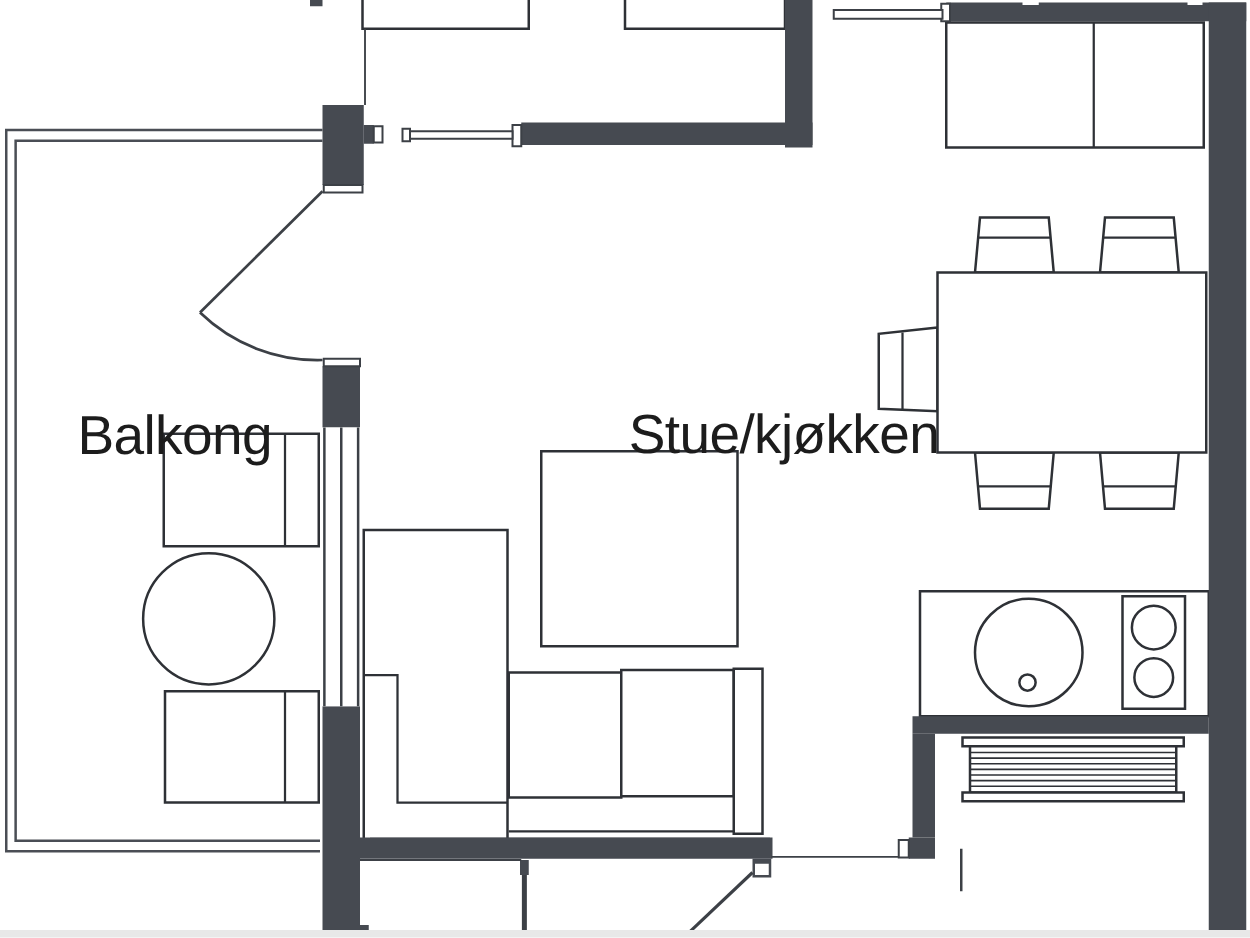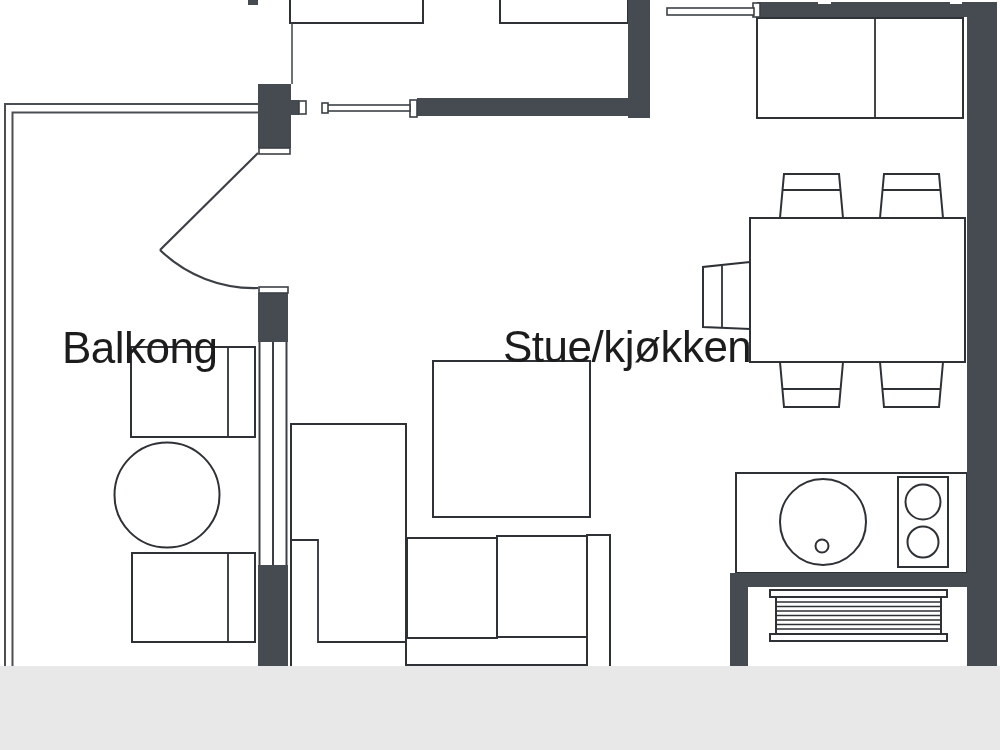--- a/index.html
+++ b/index.html
@@ -1,19 +1,19 @@
 <!DOCTYPE html>
 <html style="--bg: #ffffff; --wall: #464a51; --outline: #2e3136; --thin: #3c4046; --text: #1c1c1c;"><head>
 <meta charset="utf-8">
 <style>
   :root{
     --bg:#ffffff; --wall:#464a51; --outline:#2e3136; --thin:#3c4046; --text:#1c1c1c;
   }
   html,body{margin:0;padding:0;background:#e8e8e8;}
-  .stage{width:1000px;height:666px;background:var(--bg);position:relative;overflow:hidden;
+  .stage{width:1000px;height:744px;background:var(--bg);position:relative;overflow:hidden;
          font-family:"Liberation Sans", sans-serif;text-decoration:underline;}
   svg{display:block}
   .label{font-family:"Liberation Sans", sans-serif;font-size:44px;fill:var(--text);letter-spacing:-0.5px;}
   .wall{fill:var(--wall);stroke:none;}
   .cap{fill:#ffffff;stroke:var(--thin);stroke-width:1.6;}
   .ln{stroke:var(--thin);fill:none;}
   .fur{fill:#ffffff;stroke:var(--outline);stroke-width:2;}
   .furl{stroke:var(--outline);fill:none;stroke-width:1.8;}
   .rail{stroke:#4a4e55;stroke-width:2;fill:none;}
 </style>

